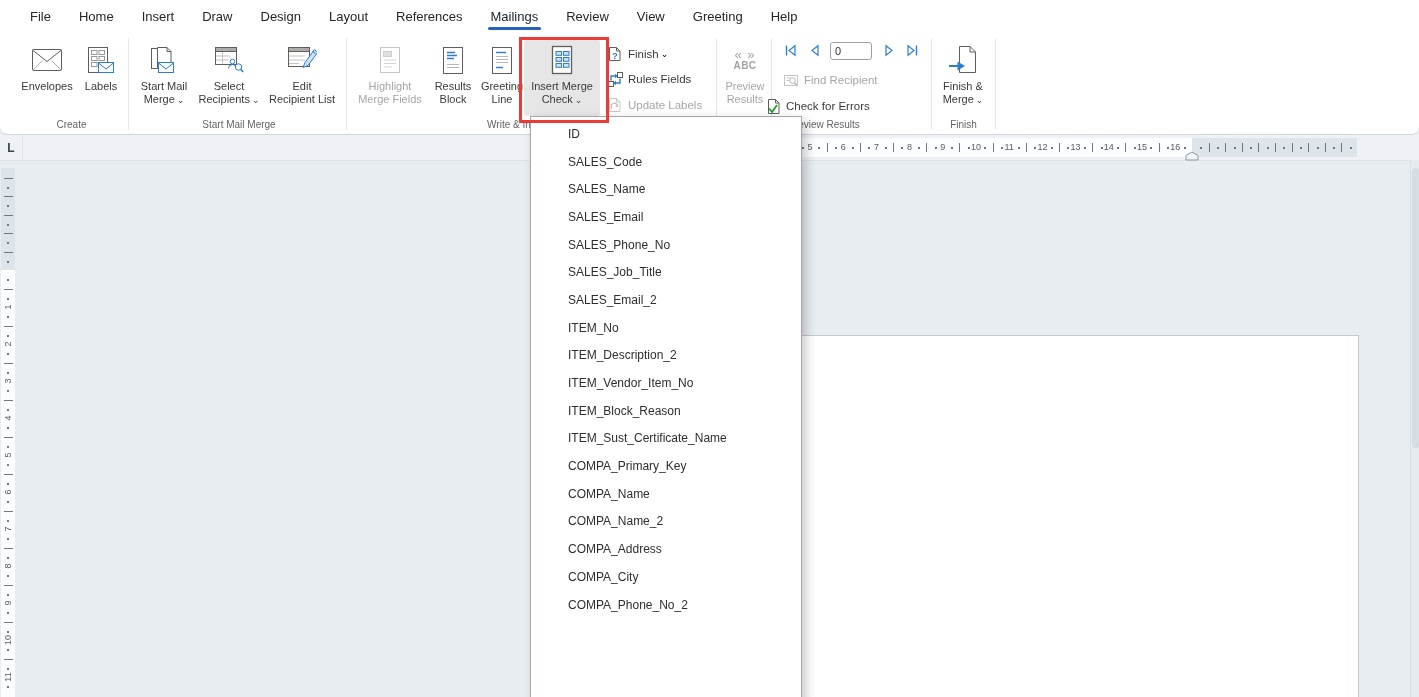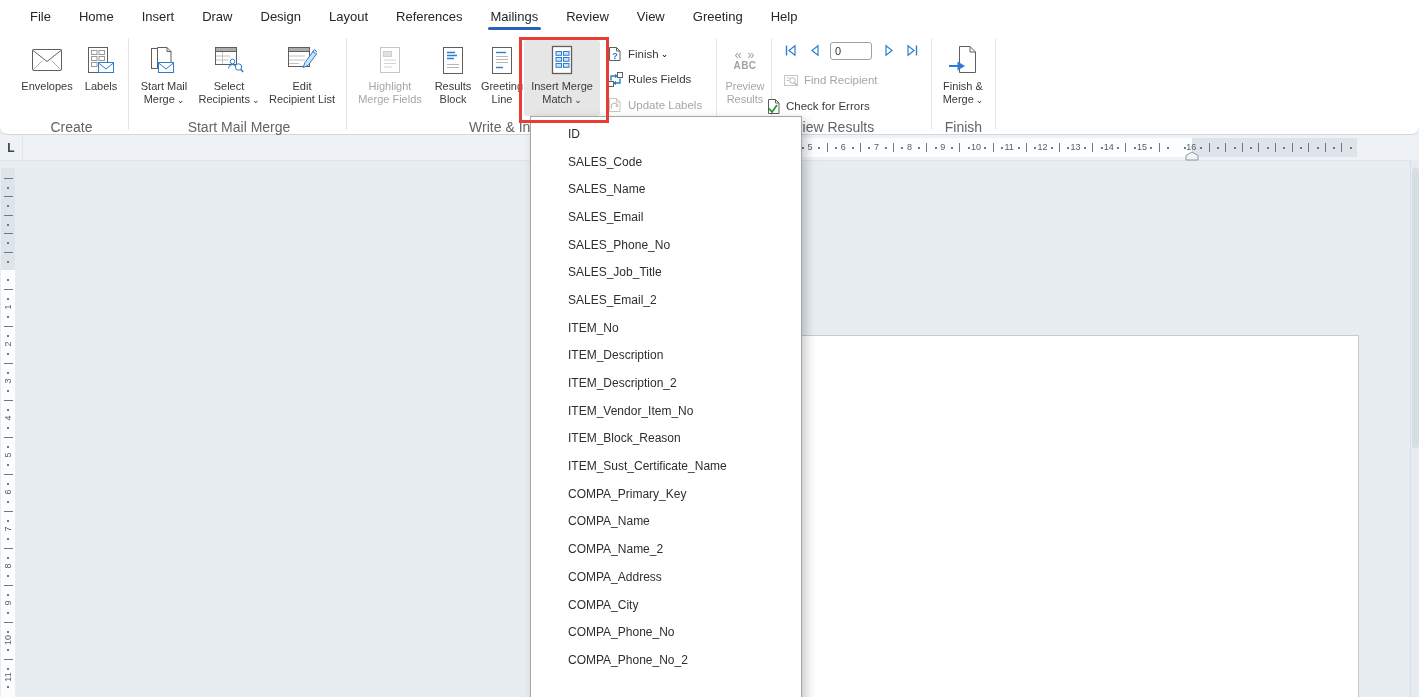--- a/index.html
+++ b/index.html
@@ -21,21 +21,21 @@
   .sep{position:absolute;top:5px;height:92px;width:1px;background:#e4e6e8;}
   .bigbtn{position:absolute;top:7px;height:76px;display:flex;flex-direction:column;align-items:center;cursor:default;}
   .bigbtn .bicon{height:40px;display:flex;align-items:center;justify-content:center;}
   .blabel{font-size:11px;line-height:13px;color:#3b3a39;text-align:center;white-space:nowrap;}
   .disabled .blabel,.disabled .slabel{color:#a8a6a4;}
   .pressed{background:#e6e6e6;border-radius:3px;}
   .chev{font-size:9px;margin-left:2px;color:inherit;}
   .smallbtn{position:absolute;height:22px;display:flex;align-items:center;cursor:default;}
   .smallbtn .sicon{width:18px;display:flex;align-items:center;justify-content:center;margin-right:4px;}
   .slabel{font-size:11.5px;color:#3b3a39;white-space:nowrap;}
-  .grplabel{position:absolute;top:86px;height:14px;font-size:14px;color:#646462;text-align:center;white-space:nowrap;}
+  .grplabel{position:absolute;top:86px;height:14px;font-size:10px;color:#646462;text-align:center;white-space:nowrap;}
   .pr-ico{display:flex;flex-direction:column;align-items:center;color:#a5a3a1;line-height:11px;}
   .pr-ico .g1{font-size:13px;letter-spacing:1px;}
   .pr-ico .g2{font-size:10px;font-weight:bold;letter-spacing:.5px;}
   .navbtn{position:absolute;top:10px;width:14px;height:14px;display:flex;align-items:center;justify-content:center;}
   .recinput{position:absolute;left:830px;top:9px;width:32px;height:16px;border:1px solid #9aa2a9;border-radius:3px;font-size:11px;padding:0 4px;color:#333;font-family:"Liberation Sans",sans-serif;}
   
   .ruler-row{position:absolute;left:0;top:135px;width:1419px;height:25px;background:#eef2f6;border-bottom:1px solid #dde3e8;z-index:2;}
   .tabsel{position:absolute;left:0;top:0;width:22px;height:25px;border-right:1px solid #dfe5ea;display:flex;align-items:center;justify-content:center;font-size:12px;font-weight:bold;color:#3c454d;}
   .hr-active{position:absolute;left:644px;top:3px;width:548px;height:19px;background:#fbfdfe;}
   .hr-margin{position:absolute;left:1192px;top:3px;width:165px;height:19px;background:#dde4ea;}
@@ -187,21 +187,21 @@
       <svg width="26" height="30" viewBox="0 0 26 30">
           <rect x="3.5" y="1.5" width="19" height="27" fill="#fff" stroke="#605e5c" stroke-width="1.3"></rect>
           <rect x="7" y="6.5" width="5.5" height="3.8" fill="#cfe3f7" stroke="#2b7cd3"></rect>
           <rect x="14.5" y="6.5" width="5.5" height="3.8" fill="#cfe3f7" stroke="#2b7cd3"></rect>
           <rect x="7" y="12.5" width="5.5" height="3.8" fill="#cfe3f7" stroke="#2b7cd3"></rect>
           <rect x="14.5" y="12.5" width="5.5" height="3.8" fill="#cfe3f7" stroke="#2b7cd3"></rect>
           <rect x="7" y="18.5" width="5.5" height="3.8" fill="#cfe3f7" stroke="#2b7cd3"></rect>
           <rect x="14.5" y="18.5" width="5.5" height="3.8" fill="#cfe3f7" stroke="#2b7cd3"></rect>
         </svg>
     </span>
-    <span class="blabel"><span>Insert Merge</span><br><span>Match</span><span class="chev">⌄</span></span>
+    <span class="blabel"><span>Insert Merge</span><br><span>Check</span><span class="chev">⌄</span></span>
   </div>
   <div class="smallbtn" style="left:606px;top:10px">
     <span class="sicon">
       <svg width="16" height="16" viewBox="0 0 16 16">
           <path d="M2.5 1.5 h7 l3.5 3.5 v9.5 h-10.5 z" fill="#fff" stroke="#605e5c"></path>
           <path d="M9.5 1.5 v3.5 h3.5" fill="none" stroke="#605e5c"></path>
           <text x="8" y="12.5" font-size="9" font-weight="bold" fill="#2b7cd3" text-anchor="middle" font-family="Liberation Sans, sans-serif">?</text>
         </svg>
     </span>
     <span class="slabel">Finish</span>
@@ -323,21 +323,21 @@
     <span class="hnum" style="left: 843.2px;">6</span>
     <span class="hnum" style="left: 876.4px;">7</span>
     <span class="hnum" style="left: 909.6px;">8</span>
     <span class="hnum" style="left: 942.8px;">9</span>
     <span class="hnum" style="left: 976px;">10</span>
     <span class="hnum" style="left: 1009.2px;">11</span>
     <span class="hnum" style="left: 1042.4px;">12</span>
     <span class="hnum" style="left: 1075.6px;">13</span>
     <span class="hnum" style="left: 1108.8px;">14</span>
     <span class="hnum" style="left: 1142px;">15</span>
-    <span class="hnum" style="left: 1175.2px; margin-left: 16px;">16</span>
+    <span class="hnum" style="left: 1175.2px;">16</span>
     <span class="hdot" style="left: 652.3px;"></span>
     <span class="hdash" style="left: 660.6px;"></span>
     <span class="hdot" style="left: 668.9px;"></span>
     <span class="hdot" style="left: 685.5px;"></span>
     <span class="hdash" style="left: 693.8px;"></span>
     <span class="hdot" style="left: 702.1px;"></span>
     <span class="hdot" style="left: 718.7px;"></span>
     <span class="hdash" style="left: 727px;"></span>
     <span class="hdot" style="left: 735.3px;"></span>
     <span class="hdot" style="left: 751.9px;"></span>
@@ -470,28 +470,26 @@
 <div class="dropdown">
   <div class="dd-items" id="dd-items">
       <div class="dd-item">ID</div>
       <div class="dd-item">SALES_Code</div>
       <div class="dd-item">SALES_Name</div>
       <div class="dd-item">SALES_Email</div>
       <div class="dd-item">SALES_Phone_No</div>
       <div class="dd-item">SALES_Job_Title</div>
       <div class="dd-item">SALES_Email_2</div>
       <div class="dd-item">ITEM_No</div>
-      <div class="dd-item">ITEM_Description</div>
       <div class="dd-item">ITEM_Description_2</div>
       <div class="dd-item">ITEM_Vendor_Item_No</div>
       <div class="dd-item">ITEM_Block_Reason</div>
       <div class="dd-item">ITEM_Sust_Certificate_Name</div>
       <div class="dd-item">COMPA_Primary_Key</div>
       <div class="dd-item">COMPA_Name</div>
       <div class="dd-item">COMPA_Name_2</div>
       <div class="dd-item">COMPA_Address</div>
       <div class="dd-item">COMPA_City</div>
-      <div class="dd-item">COMPA_Phone_No</div>
       <div class="dd-item">COMPA_Phone_No_2</div>
     </div>
 </div>
 
 <div class="red-box"></div>
 
 </body></html>

